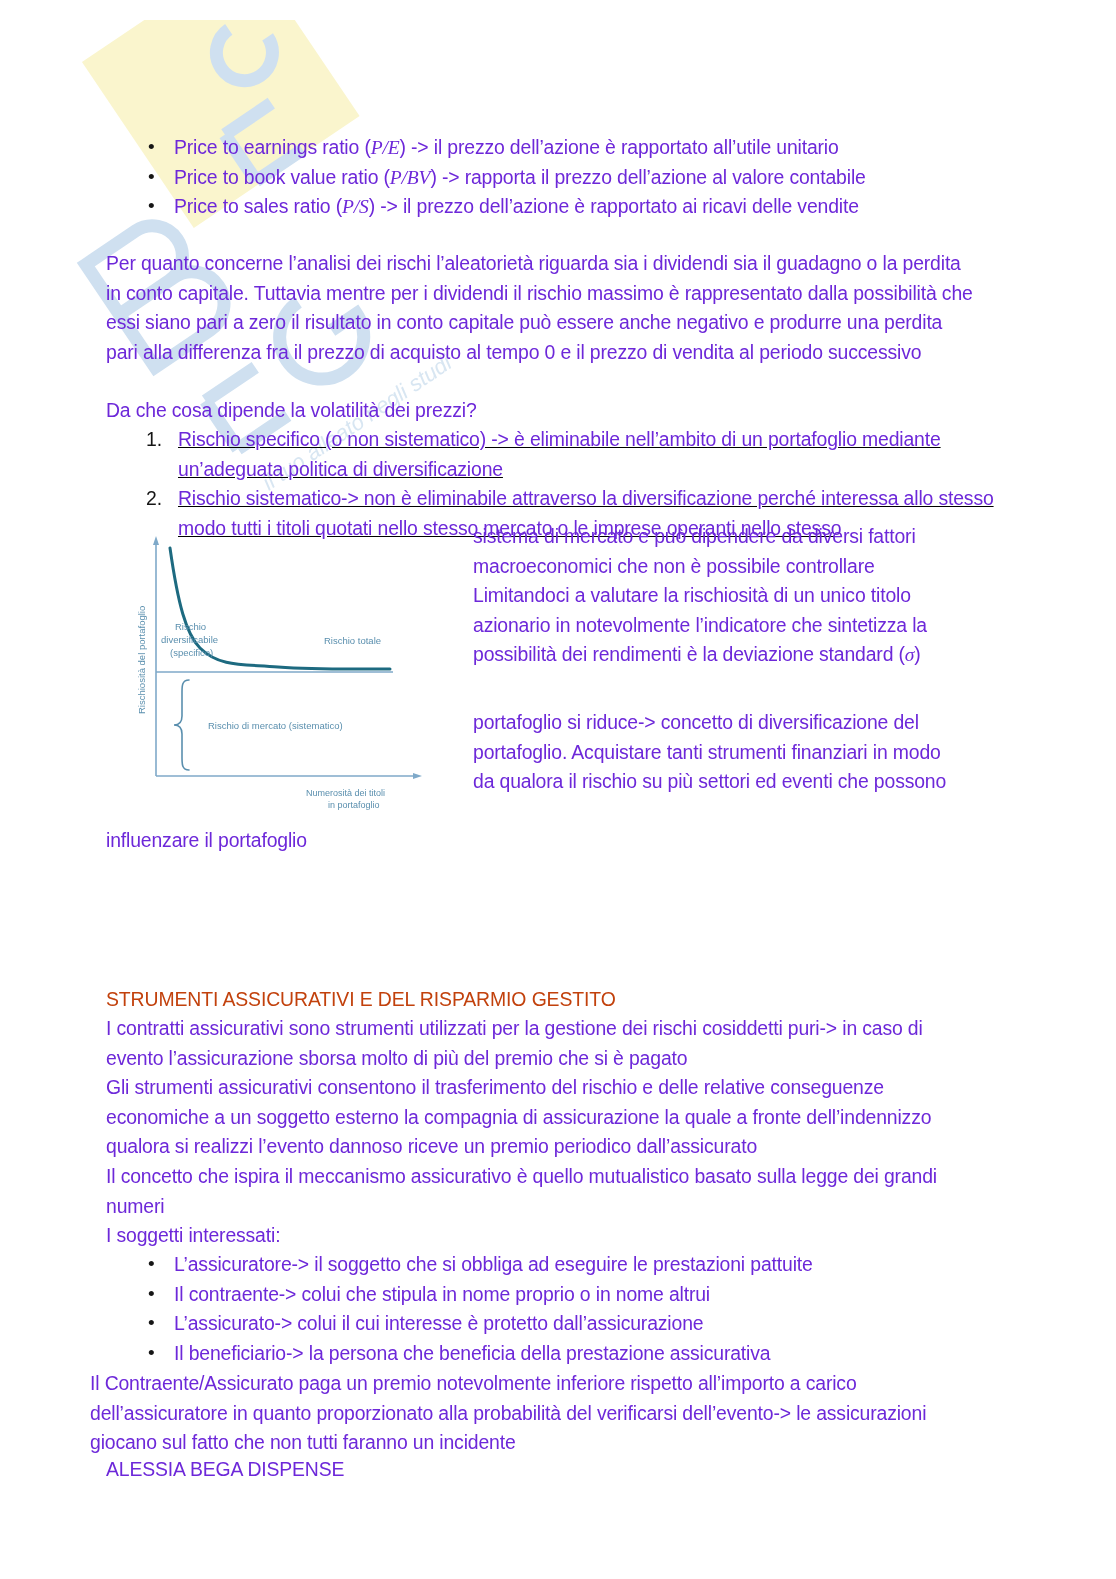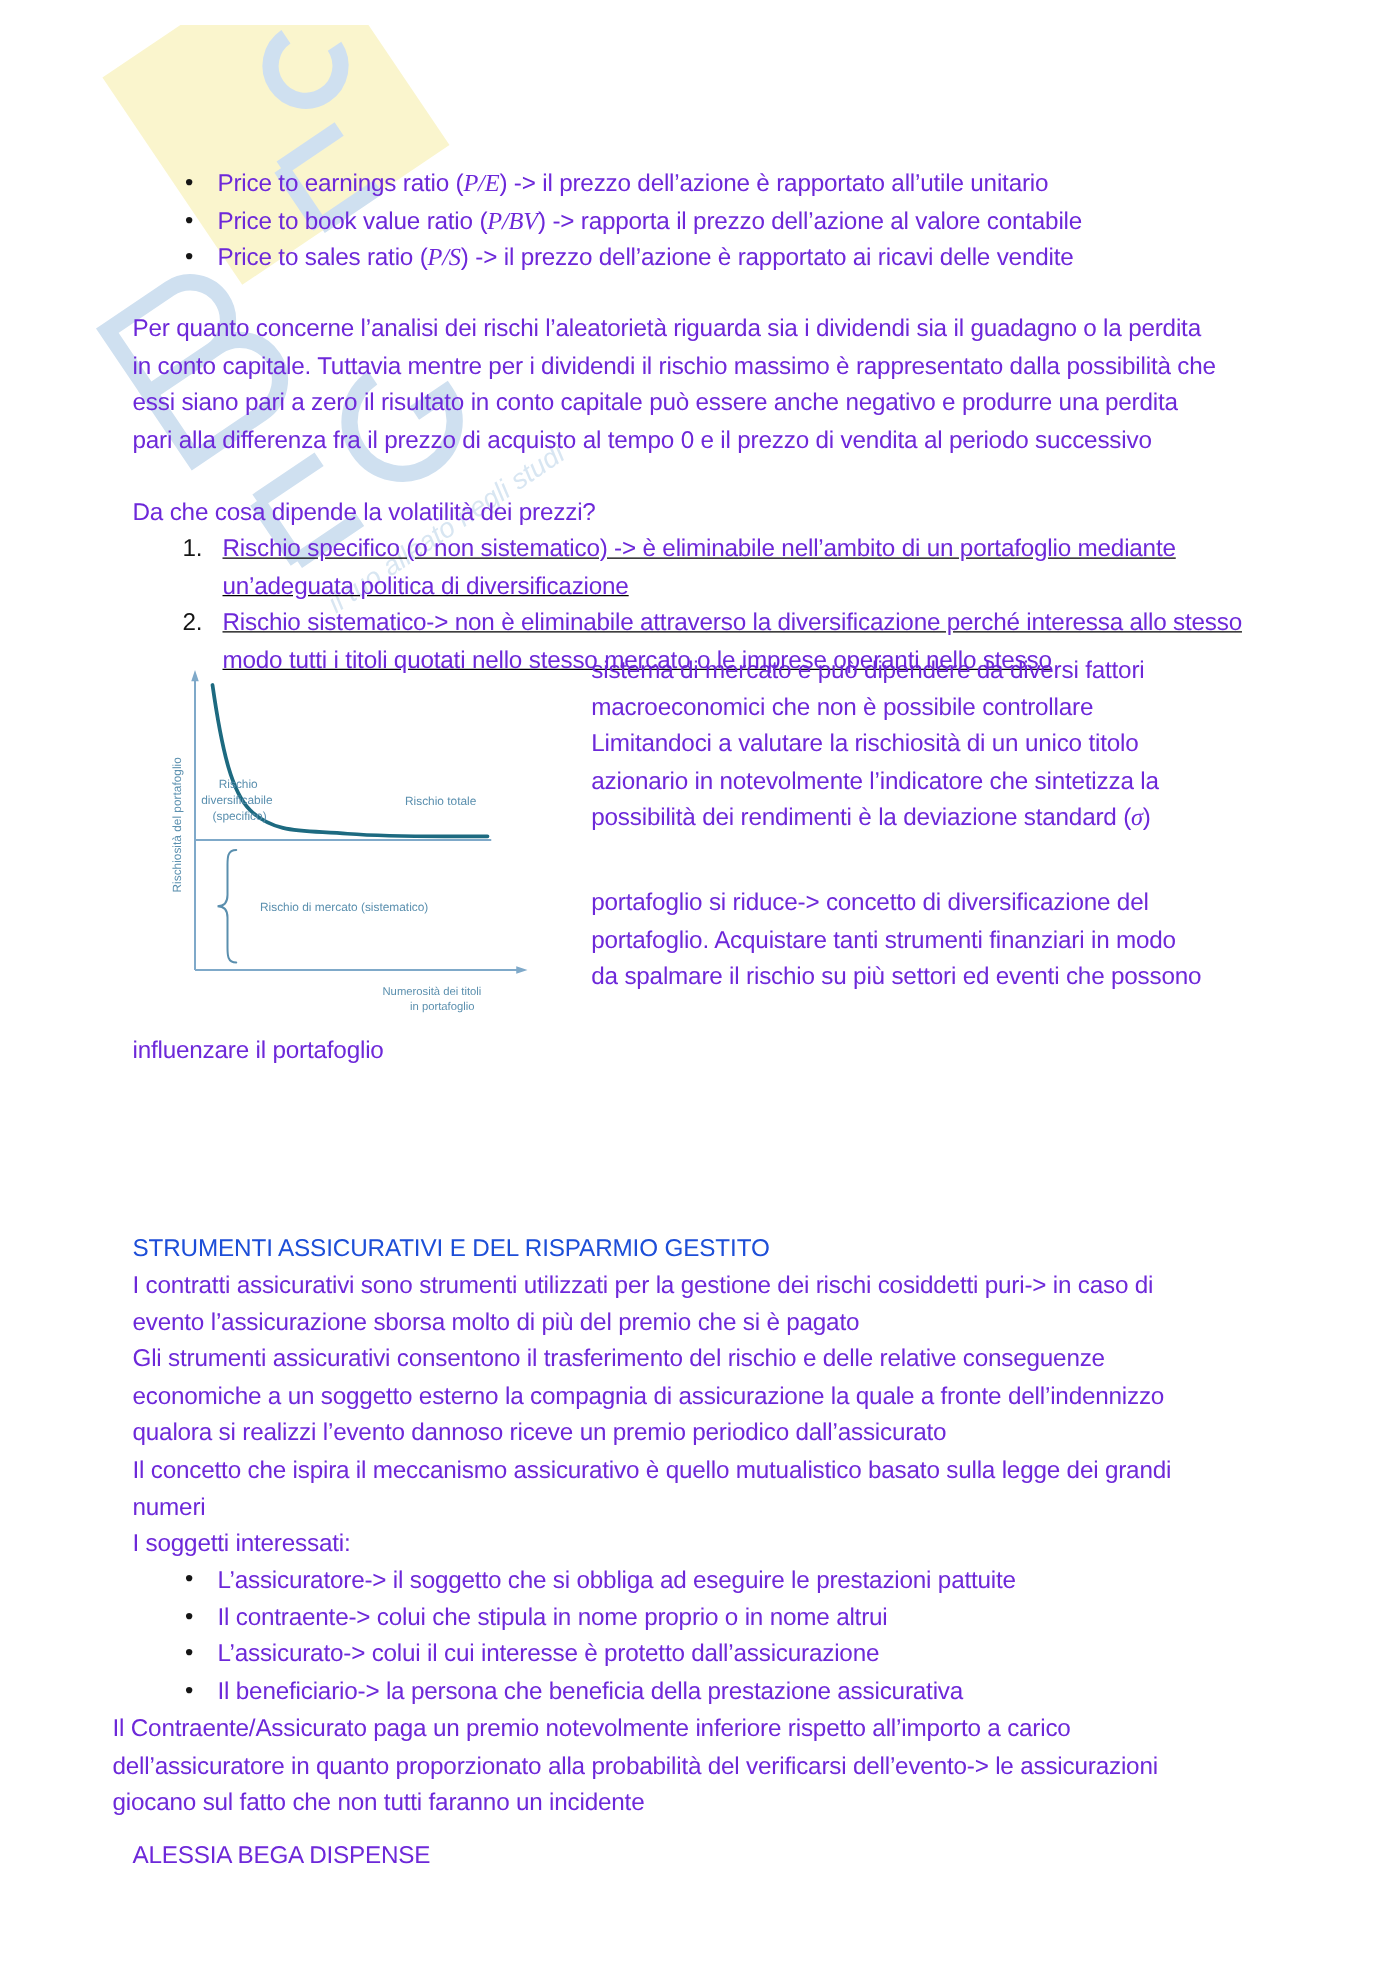--- a/index.html
+++ b/index.html
@@ -81,21 +81,21 @@
     font-style: italic;
     font-size: 19.5px;
   }
   .mathsym {
     font-family: "Liberation Serif", serif;
     font-style: italic;
     font-size: 19.5px;
   }
 
   .heading {
-    color: #1d4ed8;
+    color: #c2410c;
     letter-spacing: -0.1px;
   }
 
   .block {
     position: absolute;
   }
 
   
   .figure {
     position: absolute;
@@ -159,21 +159,21 @@
       <div class="para">sistema di mercato e può dipendere da diversi fattori</div>
       <div class="para">macroeconomici che non è possibile controllare</div>
       <div class="para">Limitandoci a valutare la rischiosità di un unico titolo</div>
       <div class="para">azionario in notevolmente l’indicatore che sintetizza la</div>
       <div class="para"><span>possibilità dei rendimenti è la deviazione standard (</span><span class="mathsym">σ</span><span>)</span></div>
     </div>
 
     <div class="float-right-col" style="top:708px;">
       <div class="para">portafoglio si riduce-&gt; concetto di diversificazione del</div>
       <div class="para">portafoglio. Acquistare tanti strumenti finanziari in modo</div>
-      <div class="para">da spalmare il rischio su più settori ed eventi che possono</div>
+      <div class="para">da qualora il rischio su più settori ed eventi che possono</div>
     </div>
 
     <div class="block para" style="left:106px; top:826px; width:500px;">influenzare il portafoglio</div>
 
     <div class="block heading" style="left:106px; top:985px; width:800px;">STRUMENTI ASSICURATIVI E DEL RISPARMIO GESTITO</div>
 
     <div class="block para" style="left:106px; top:1014px; width:878px;">I contratti assicurativi sono strumenti utilizzati per la gestione dei rischi cosiddetti puri-&gt; in caso di evento l’assicurazione sborsa molto di più del premio che si è pagato</div>
     <div class="block para" style="left:106px; top:1073px; width:878px;">Gli strumenti assicurativi consentono il trasferimento del rischio e delle relative conseguenze economiche a un soggetto esterno la compagnia di assicurazione la quale a fronte dell’indennizzo qualora si realizzi l’evento dannoso riceve un premio periodico dall’assicurato</div>
     <div class="block para" style="left:106px; top:1162px; width:888px;">Il concetto che ispira il meccanismo assicurativo è quello mutualistico basato sulla legge dei grandi numeri</div>
     <div class="block para" style="left:106px; top:1221px; width:600px;">I soggetti interessati:</div>
@@ -182,21 +182,21 @@
       <ul class="bullets">
         <li class="bullet-text">L’assicuratore-&gt; il soggetto che si obbliga ad eseguire le prestazioni pattuite</li>
         <li class="bullet-text">Il contraente-&gt; colui che stipula in nome proprio o in nome altrui</li>
         <li class="bullet-text">L’assicurato-&gt; colui il cui interesse è protetto dall’assicurazione</li>
         <li class="bullet-text">Il beneficiario-&gt; la persona che beneficia della prestazione assicurativa</li>
       </ul>
     </div>
 
     <div class="block para" style="left:90px; top:1369px; width:878px;">Il Contraente/Assicurato paga un premio notevolmente inferiore rispetto all’importo a carico dell’assicuratore in quanto proporzionato alla probabilità del verificarsi dell’evento-&gt; le assicurazioni giocano sul fatto che non tutti faranno un incidente</div>
 
-    <div class="block footer" style="left:106px; top:1455px; width:500px;margin-top:15px;">ALESSIA BEGA DISPENSE</div>
+    <div class="block footer" style="left:106px; top:1455px; width:500px;">ALESSIA BEGA DISPENSE</div>
   </div>
 
   <div class="figure">
     <svg viewBox="0 0 310 300" xmlns="http://www.w3.org/2000/svg">
 
       <g>
         <line x1="28" y1="18" x2="28" y2="252" stroke="#7fa9c9" stroke-width="1.6"></line>
         <polygon points="28,12 25,21 31,21" fill="#7fa9c9"></polygon>
         <line x1="28" y1="252" x2="288" y2="252" stroke="#7fa9c9" stroke-width="1.6"></line>
         <polygon points="294,252 285,249 285,255" fill="#7fa9c9"></polygon>

